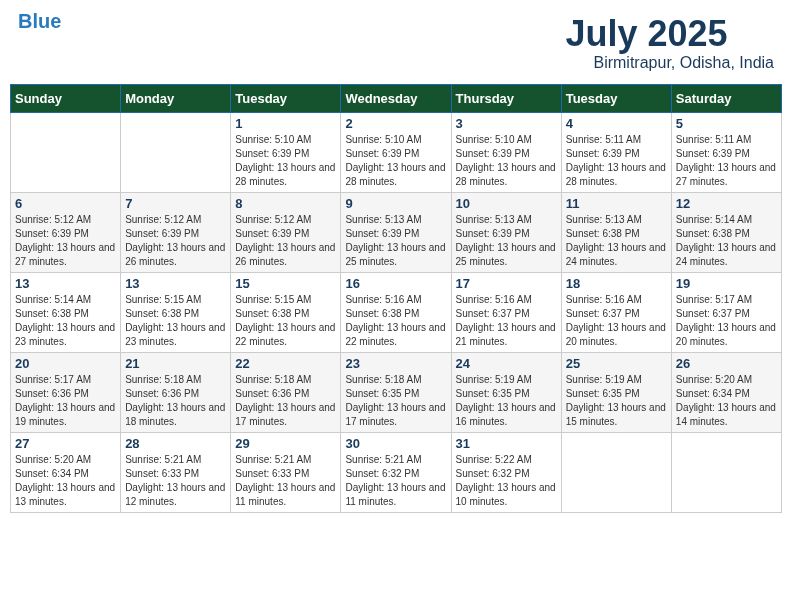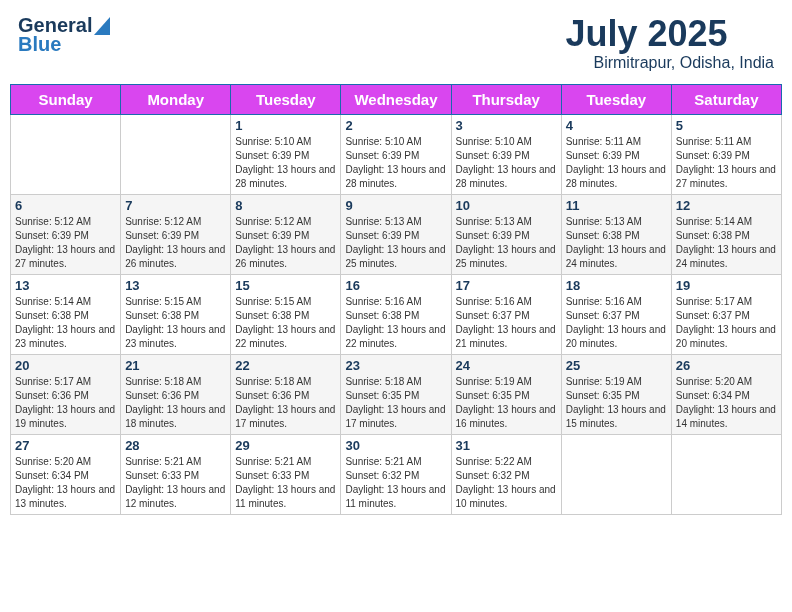--- a/index.html
+++ b/index.html
@@ -35,26 +35,26 @@
       font-size: 16px;
       color: #1a3a5c;
       margin-left: 28px;
     }
     .calendar {
       width: 100%;
       border-collapse: collapse;
       border: 1px solid #ccc;
     }
     .calendar th {
-      background: #d946ef;
+      background: #14532d;
       color: #fff;
-      font-size: 15px;
+      font-size: 13px;
       font-weight: bold;
       padding: 6px 4px;
-      text-align: center;
+      text-align: left;
       border: 1px solid #1a6aad;
     }
     .calendar td {
       vertical-align: top;
       border: 1px solid #ccc;
       padding: 3px 4px;
       width: 110px;
       min-height: 80px;
       font-size: 10.5px;
       color: #333;
@@ -77,26 +77,20 @@
     }
     .empty-cell {
       background: #fafafa;
     }
   </style>
 </head>
 <body>
 
 <div class="header">
   <div class="logo">
-    <div style="display:flex;align-items:center;">
-      <span style="font-size:20px;font-weight:bold;color:#1a3a5c;">General</span>
-      <svg width="16" height="18" viewBox="0 0 16 18" style="margin:0 2px;">
-        <polygon points="0,18 16,0 16,18" fill="#2a7abf"></polygon>
-      </svg>
-    </div>
     <span style="font-size:20px;font-weight:bold;color:#2a7abf;margin-top:-4px;">Blue</span>
   </div>
   <div class="title-section">
     <div class="month-year">July 2025</div>
     <div class="location">Birmitrapur, Odisha, India</div>
   </div>
 </div>
 
 <table class="calendar">
   <thead>

